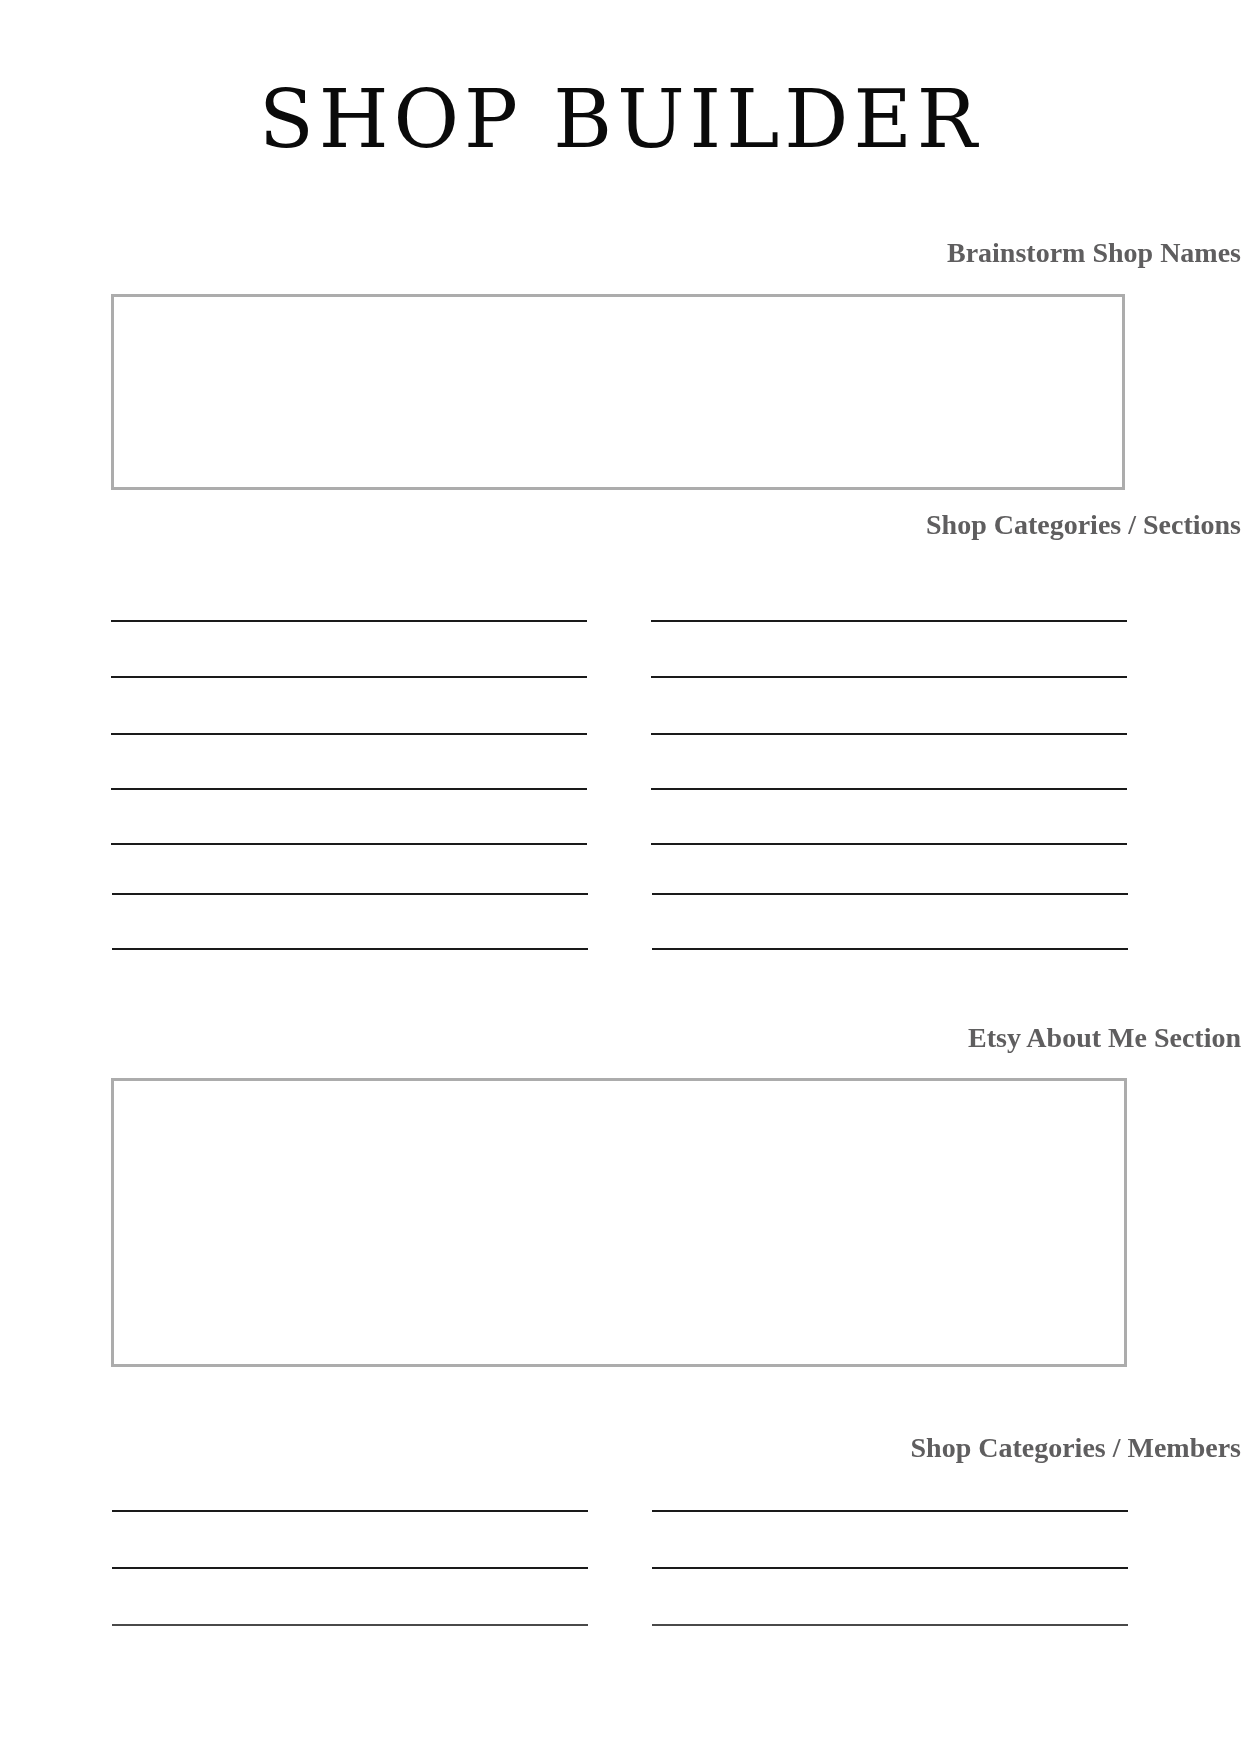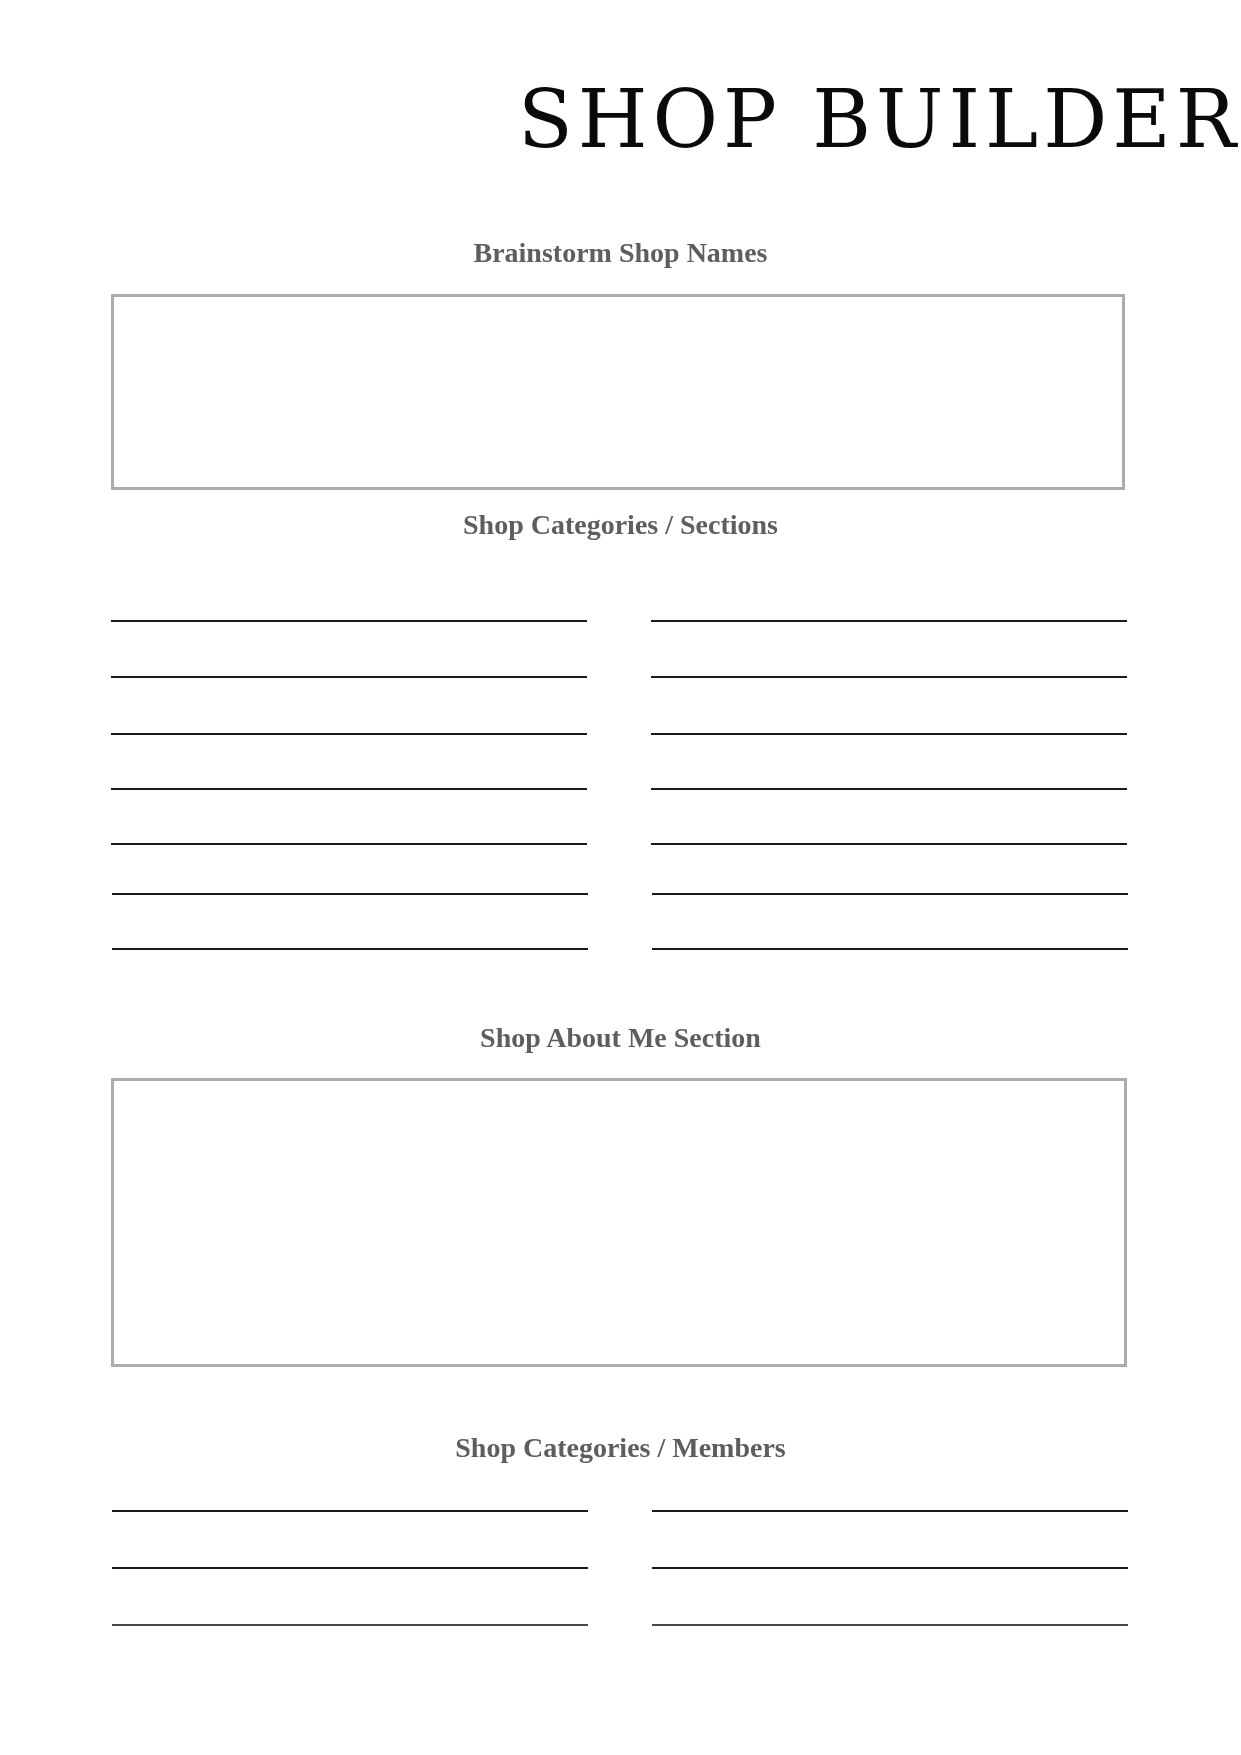--- a/index.html
+++ b/index.html
@@ -1,25 +1,25 @@
 <!DOCTYPE html>
 <html><head>
   <meta charset="utf-8">
   <style>
     html, body { margin: 0; padding: 0; background: #ffffff; }
     body { width: 1241px; height: 1755px; position: relative; overflow: hidden; }
     .title {
       position: absolute; left: 0; width: 1241px; top: 70px;
-      text-align: right;
+      text-align: center;
       font-family: "DejaVu Serif", "Liberation Serif", serif;
       font-size: 80px; font-weight: normal; letter-spacing: 5px;
       color: #0a0a0a; line-height: 100px;
     }
     .heading {
-      position: absolute; left: 0; width: 1241px; text-align: center;
+      position: absolute; left: 0; width: 1241px; text-align: right;
       font-family: "Liberation Serif", "DejaVu Serif", serif;
       font-size: 28px; font-weight: bold; color: #5f5e5f; line-height: 34px;
     }
     .box {
       position: absolute; box-sizing: border-box;
       border: 3px solid #acacac; background: #ffffff;
     }
     .line {
       position: absolute; height: 0; border-top: 2px solid #1a1a1a;
     }
@@ -43,21 +43,21 @@
   <div class="line" style="left:111px; width:476px; top:788px;"></div>
   <div class="line" style="left:651px; width:476px; top:788px;"></div>
   <div class="line" style="left:111px; width:476px; top:843px;"></div>
   <div class="line" style="left:651px; width:476px; top:843px;"></div>
   <div class="line" style="left:112px; width:476px; top:893px;"></div>
   <div class="line" style="left:652px; width:476px; top:893px;"></div>
   <div class="line" style="left:112px; width:476px; top:948px;"></div>
   <div class="line" style="left:652px; width:476px; top:948px;"></div>
 </div>
 
-<div class="heading" style="top:1021px;">Shop About Me Section</div>
+<div class="heading" style="top:1021px;">Etsy About Me Section</div>
 <div class="box" style="left:111px; top:1078px; width:1016px; height:289px;"></div>
 
 <div class="heading" style="top:1431px;">Shop Categories / Members</div>
 <div>
   <div class="line" style="left:112px; width:476px; top:1510px;"></div>
   <div class="line" style="left:652px; width:476px; top:1510px;"></div>
   <div class="line" style="left:112px; width:476px; top:1567px;"></div>
   <div class="line" style="left:652px; width:476px; top:1567px;"></div>
   <div class="line" style="left:112px; width:476px; top:1624px; border-top-color:#4a4a4a;"></div>
   <div class="line" style="left:652px; width:476px; top:1624px; border-top-color:#4a4a4a;"></div>

